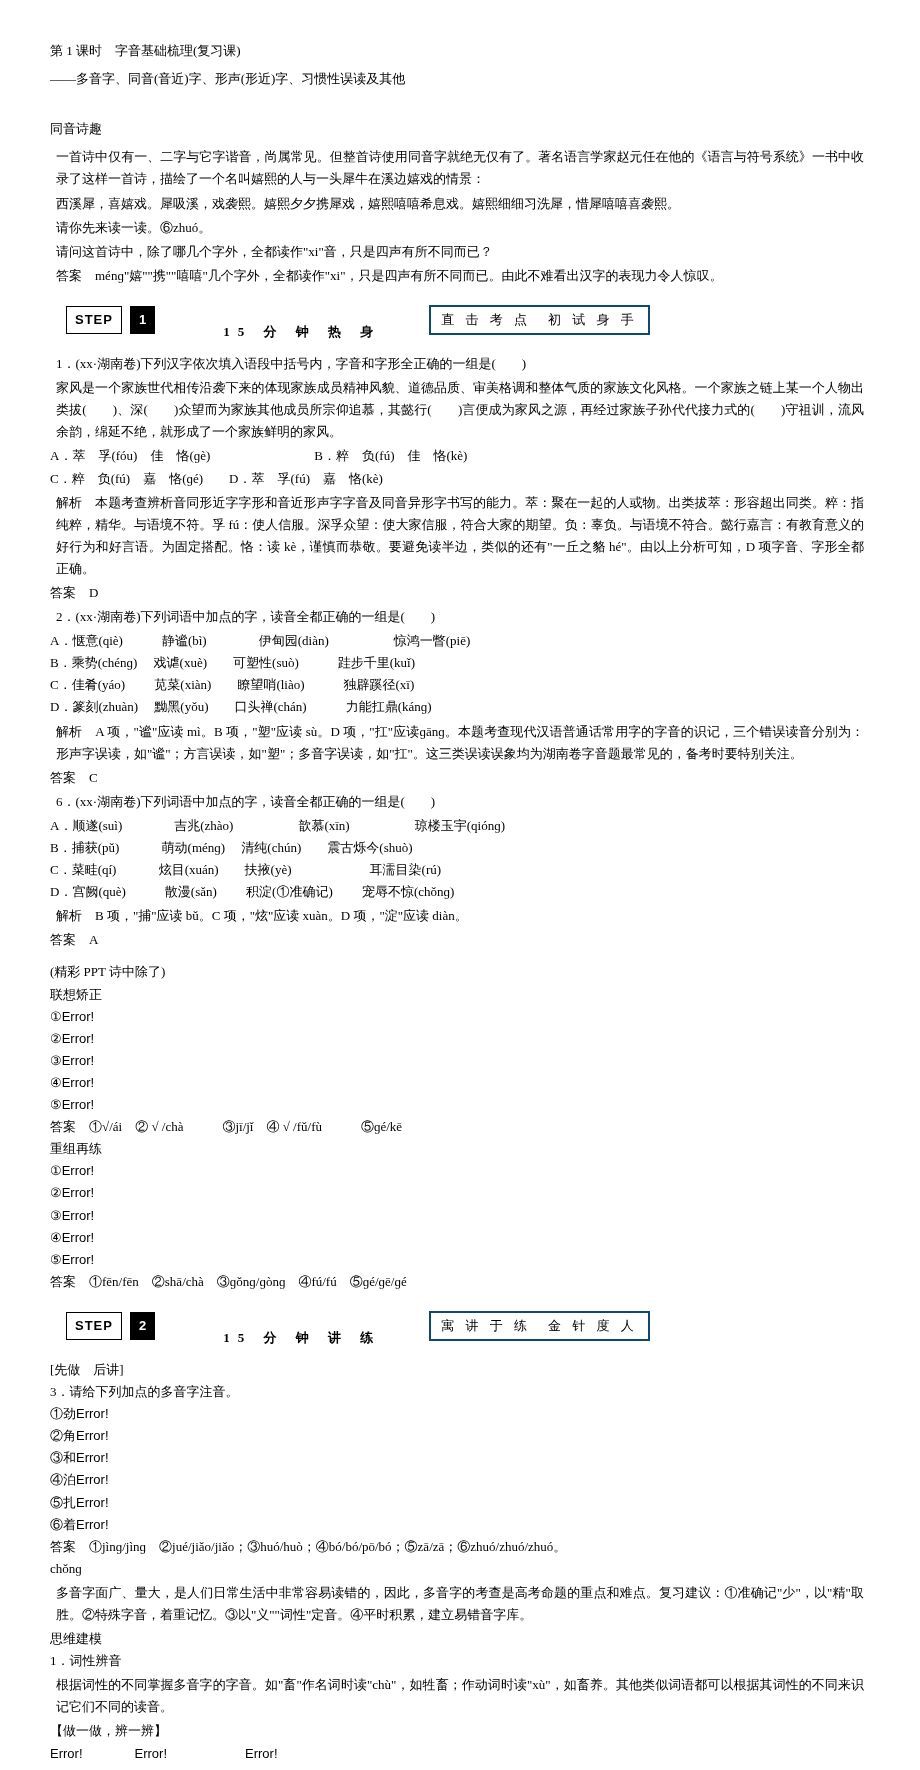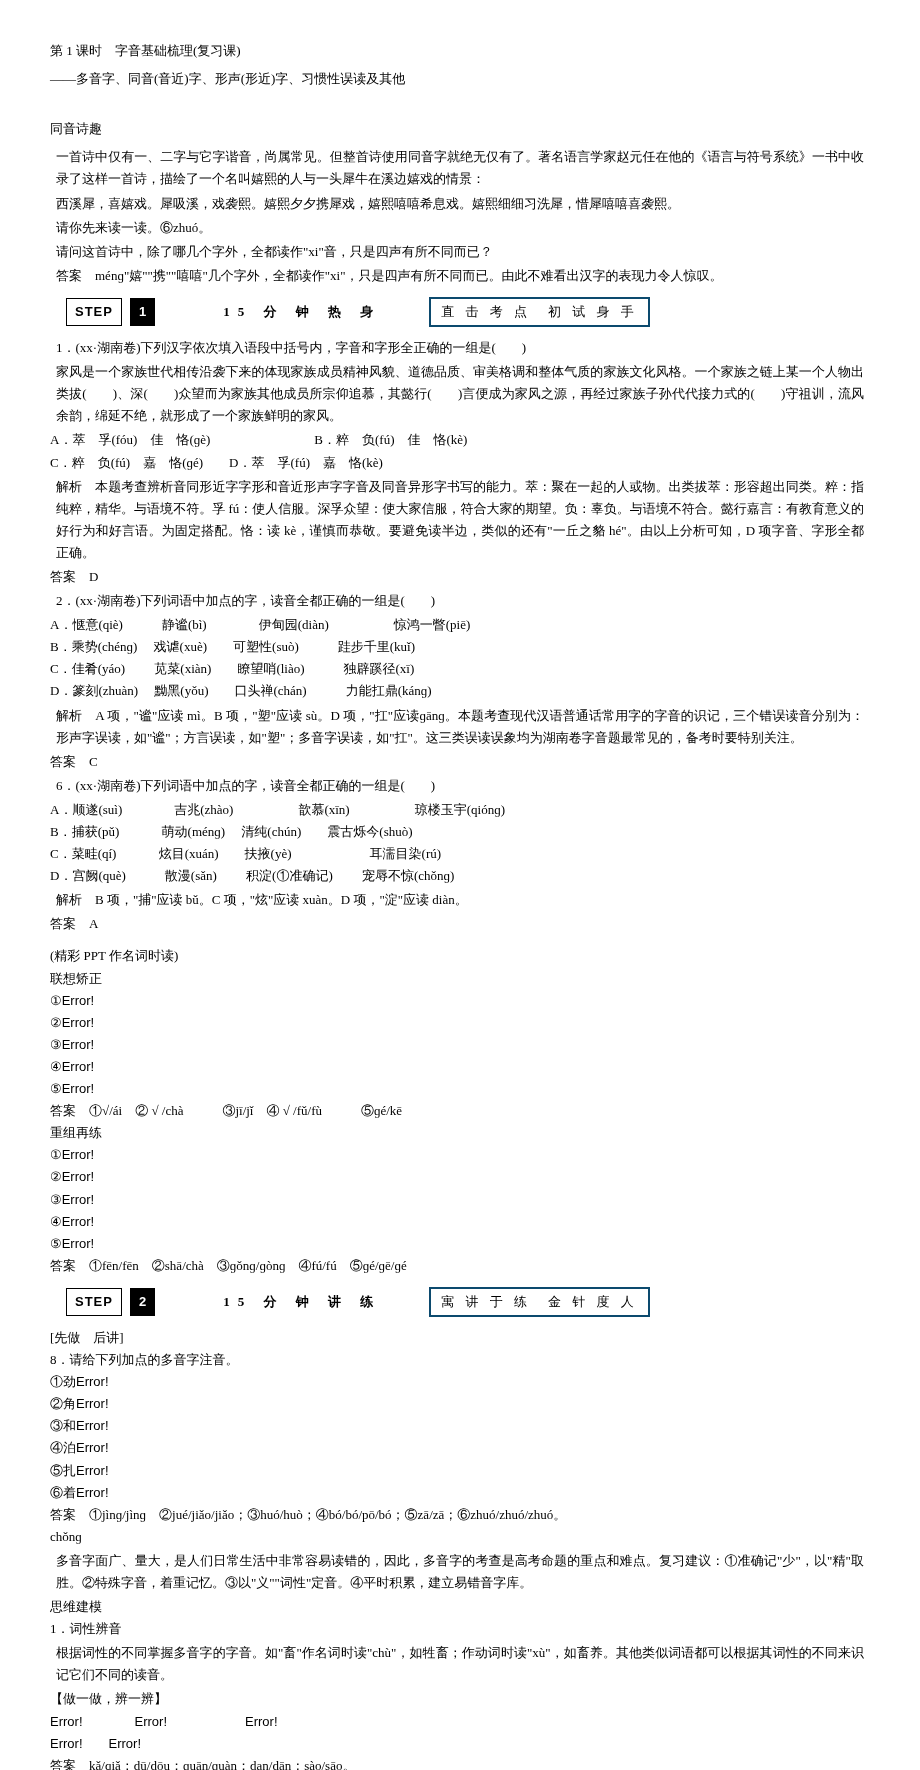--- a/index.html
+++ b/index.html
@@ -32,20 +32,21 @@
     color: #fff;
     border: 1px solid #000;
     padding: 2px 8px;
     font-weight: bold;
     font-family: Arial, sans-serif;
   }
   .step-title {
     margin-left: 60px;
     font-weight: bold;
     letter-spacing: 8px;
+    margin-top: 24px;
   }
   .step-sub-box {
     border: 2px solid #0c4a6e;
     padding: 2px 10px;
     margin-left: 40px;
     letter-spacing: 4px;
   }
   .para { text-align: justify; margin: 2px 6px; }
   .err { font-weight: normal; font-family: Arial, sans-serif; }
   .section-head { margin-top: 10px; }
@@ -88,21 +89,21 @@
 <div>答案　C</div>
 
 <div class="para">6．(xx·湖南卷)下列词语中加点的字，读音全都正确的一组是(　　)</div>
 <div>A．顺遂(suì)　　　　吉兆(zhào)　　　　　歆慕(xīn)　　　　　琼楼玉宇(qiónɡ)</div>
 <div>B．捕获(pǔ)　　　 萌动(ménɡ)　 清纯(chún)　　震古烁今(shuò)</div>
 <div>C．菜畦(qí)　　　 炫目(xuán)　　扶掖(yè)　　　　　　耳濡目染(rú)</div>
 <div>D．宫阙(què)　　　散漫(sǎn)　　 积淀(①准确记)　　 宠辱不惊(chǒnɡ)</div>
 <div class="para">解析　B 项，"捕"应读 bǔ。C 项，"炫"应读 xuàn。D 项，"淀"应读 diàn。</div>
 <div>答案　A</div>
 
-<div class="section-head">(精彩 PPT 作名词时读)</div>
+<div class="section-head">(精彩 PPT 诗中除了)</div>
 <div>联想矫正</div>
 <div class="err">①Error!</div>
 <div class="err">②Error!</div>
 <div class="err">③Error!</div>
 <div class="err">④Error!</div>
 <div class="err">⑤Error!</div>
 <div>答案　①√/ái　② √ /chà　　　③jī/jǐ　④ √ /fǔ/fù　　　⑤ɡé/kē</div>
 <div>重组再练</div>
 <div class="err">①Error!</div>
 <div class="err">②Error!</div>
@@ -112,21 +113,21 @@
 <div>答案　①fēn/fēn　②shā/chà　③ɡǒnɡ/ɡònɡ　④fú/fú　⑤ɡé/ɡē/ɡé</div>
 
 <div class="step-row">
   <span class="step-box">STEP</span>
   <span class="step-num">2</span>
   <span class="step-title">15 分 钟 讲 练</span>
   <span class="step-sub-box">寓 讲 于 练　金 针 度 人</span>
 </div>
 
 <div>[先做　后讲]</div>
-<div>8．请给下列加点的多音字注音。</div>
+<div>3．请给下列加点的多音字注音。</div>
 <div class="err">①劲Error!</div>
 <div class="err">②角Error!</div>
 <div class="err">③和Error!</div>
 <div class="err">④泊Error!</div>
 <div class="err">⑤扎Error!</div>
 <div class="err">⑥着Error!</div>
 <div>答案　①jìnɡ/jìnɡ　②jué/jiǎo/jiǎo；③huó/huò；④bó/bó/pō/bó；⑤zā/zā；⑥zhuó/zhuó/zhuó。</div>
 
 <div>chǒnɡ</div>
 <div class="para">多音字面广、量大，是人们日常生活中非常容易读错的，因此，多音字的考查是高考命题的重点和难点。复习建议：①准确记"少"，以"精"取胜。②特殊字音，着重记忆。③以"义""词性"定音。④平时积累，建立易错音字库。</div>

